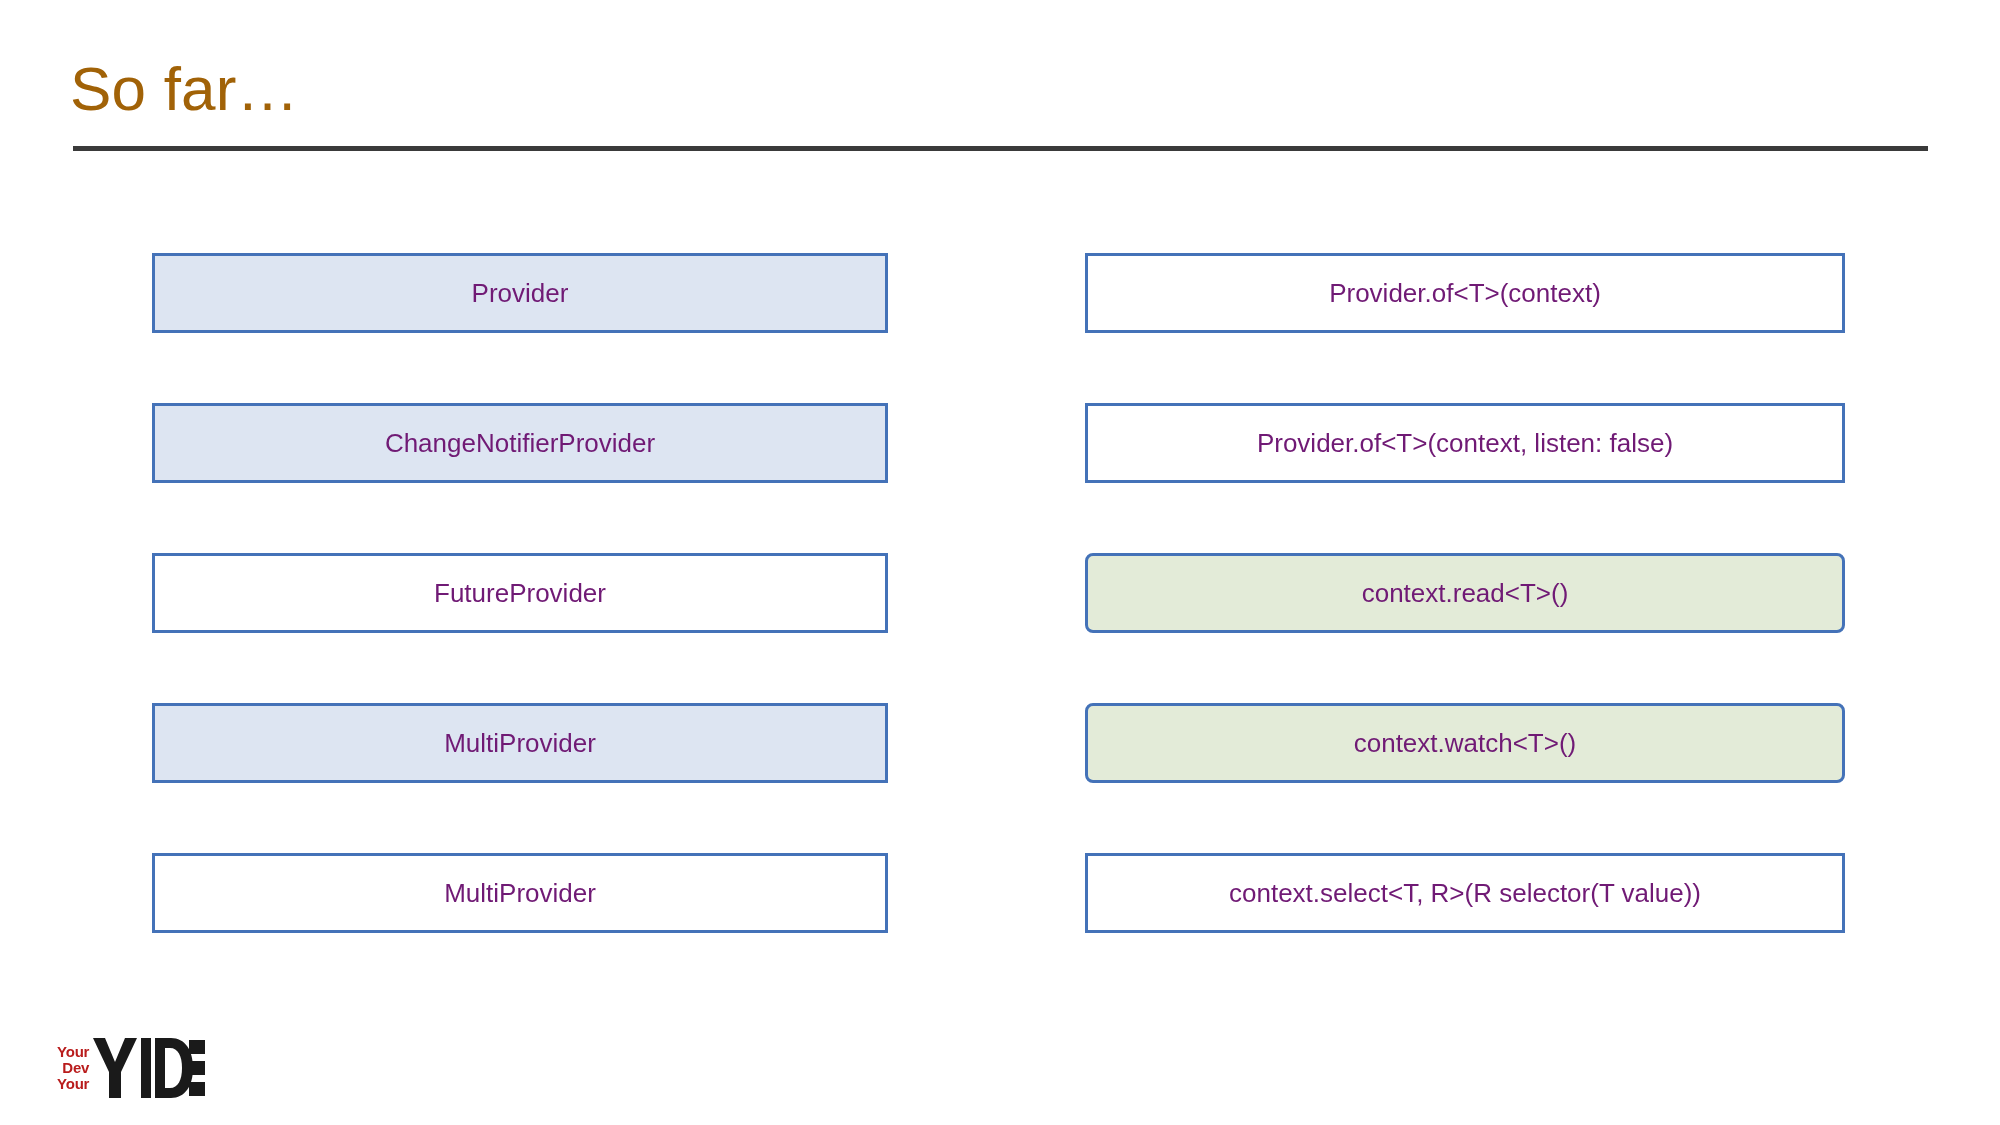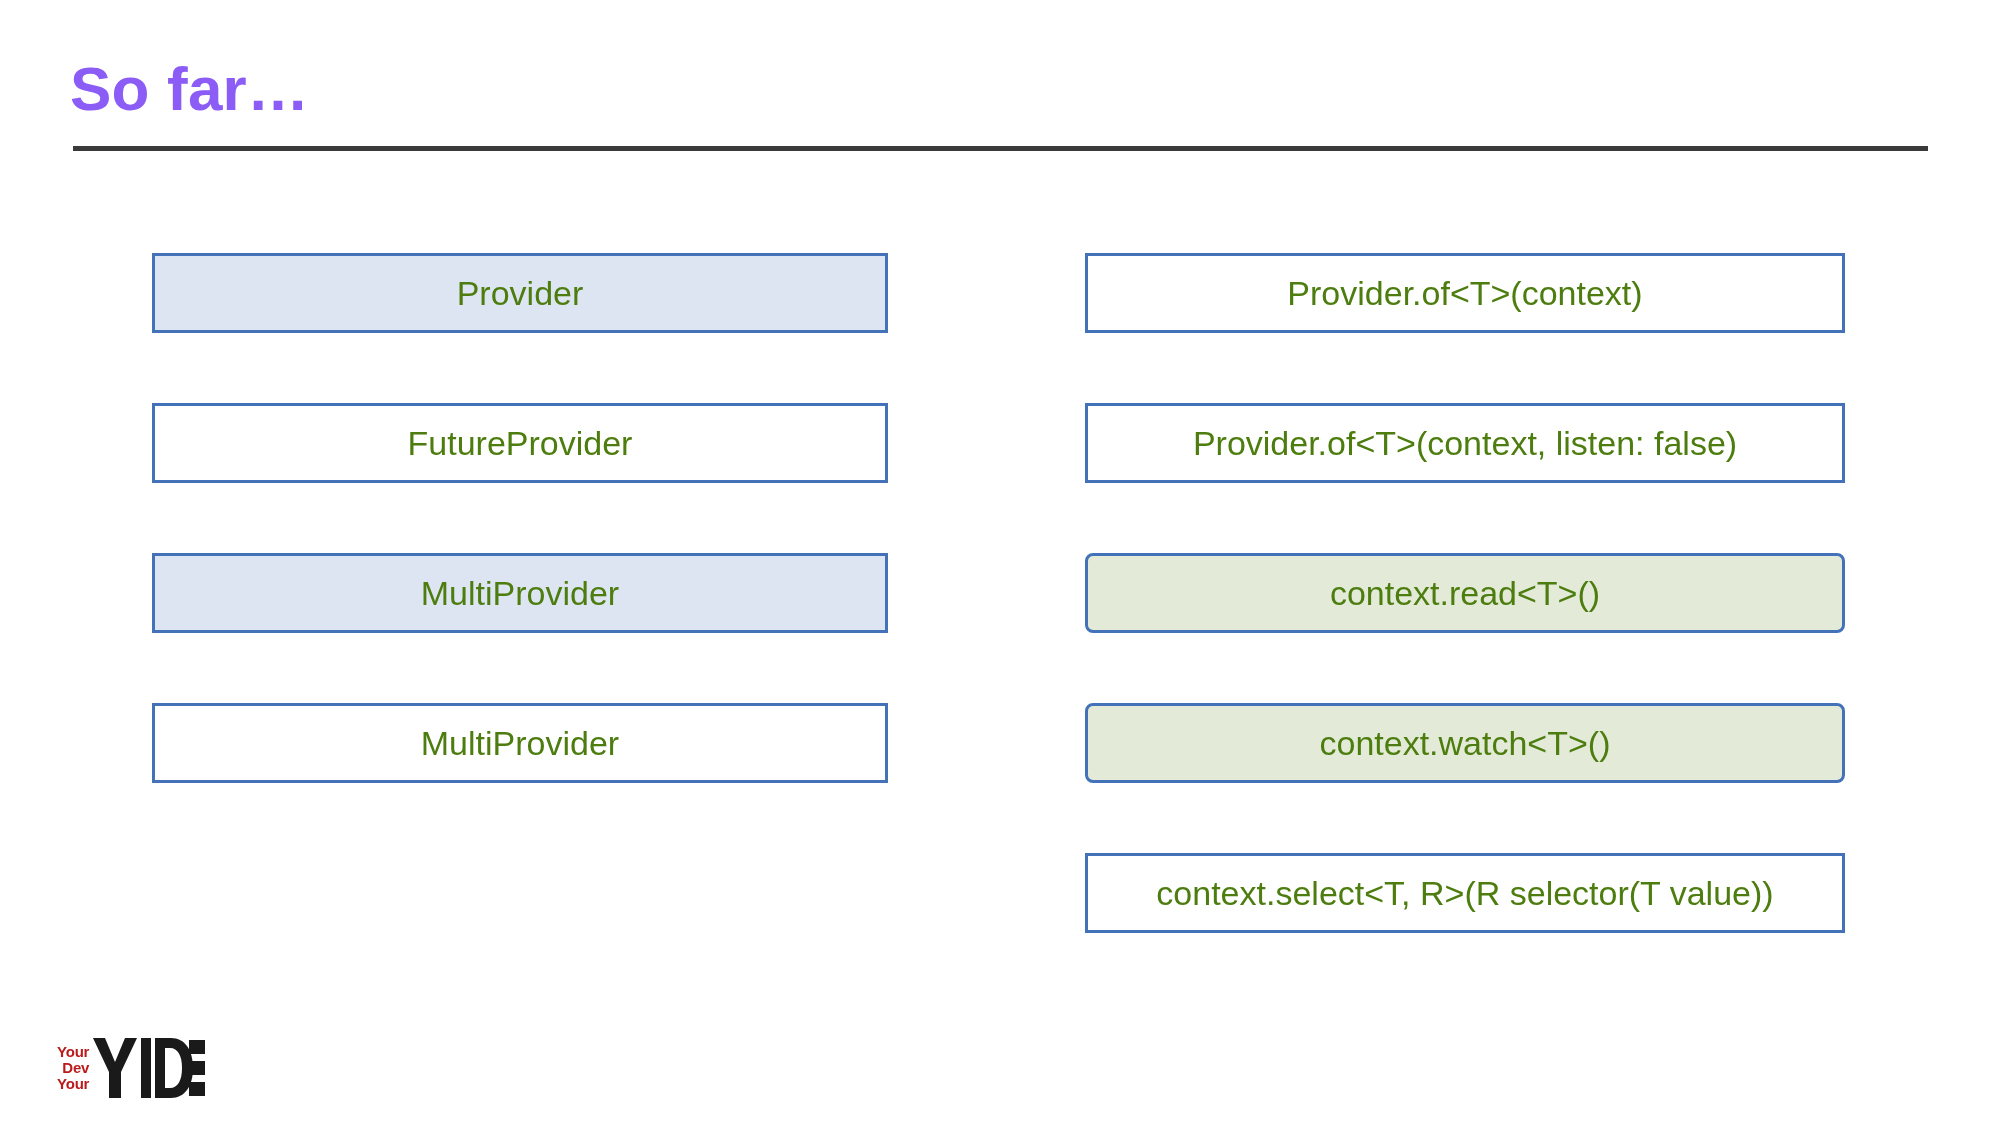--- a/index.html
+++ b/index.html
@@ -22,22 +22,22 @@
   #title-block {
     position: absolute;
     left: 70px;
     top: 44px;
     width: 1860px;
     height: 90px;
   }
   #page-title {
     font-size: 62px;
     line-height: 90px;
-    color: #8b5cf6;
-    font-weight: 700;
+    color: #a16207;
+    font-weight: 400;
     letter-spacing: 0.2px;
     white-space: nowrap;
   }
   #title-rule {
     position: absolute;
     left: 73px;
     top: 146px;
     width: 1855px;
     height: 5px;
     background: #3a3a3a;
@@ -61,22 +61,22 @@
     justify-content: center;
     background: #ffffff;
   }
   .box:last-child { margin-bottom: 0; }
 
   .fill-blue  { background: #dde5f2; }
   .fill-green { background: #e3ebd8; border-radius: 8px; }
   .fill-white { background: #ffffff; }
 
   .box-label {
-    font-size: 34px;
-    color: #4d7c0f;
+    font-size: 26px;
+    color: #701a75;
     font-weight: 400;
     line-height: 1;
     white-space: nowrap;
     text-align: center;
   }
 
   
   #logo {
     position: absolute;
     left: 57px;
@@ -109,20 +109,23 @@
 <div id="slide">
 
   <div id="title-block">
     <div id="page-title">So far…</div>
   </div>
   <div id="title-rule"></div>
 
   <div class="column" id="left-column">
     <div class="box fill-blue">
       <span class="box-label">Provider</span>
+    </div>
+    <div class="box fill-blue">
+      <span class="box-label">ChangeNotifierProvider</span>
     </div>
     <div class="box fill-white">
       <span class="box-label">FutureProvider</span>
     </div>
     <div class="box fill-blue">
       <span class="box-label">MultiProvider</span>
     </div>
     <div class="box fill-white">
       <span class="box-label">MultiProvider</span>
     </div>

